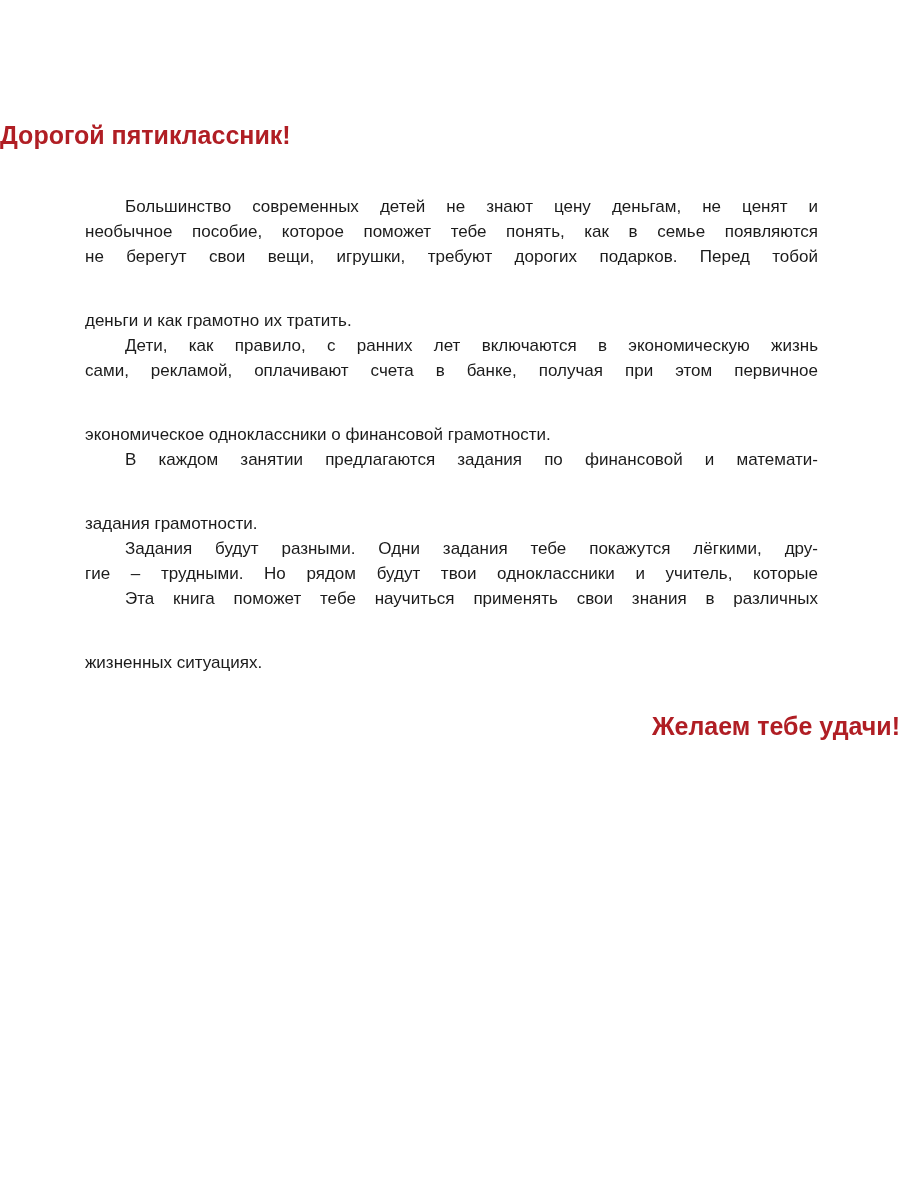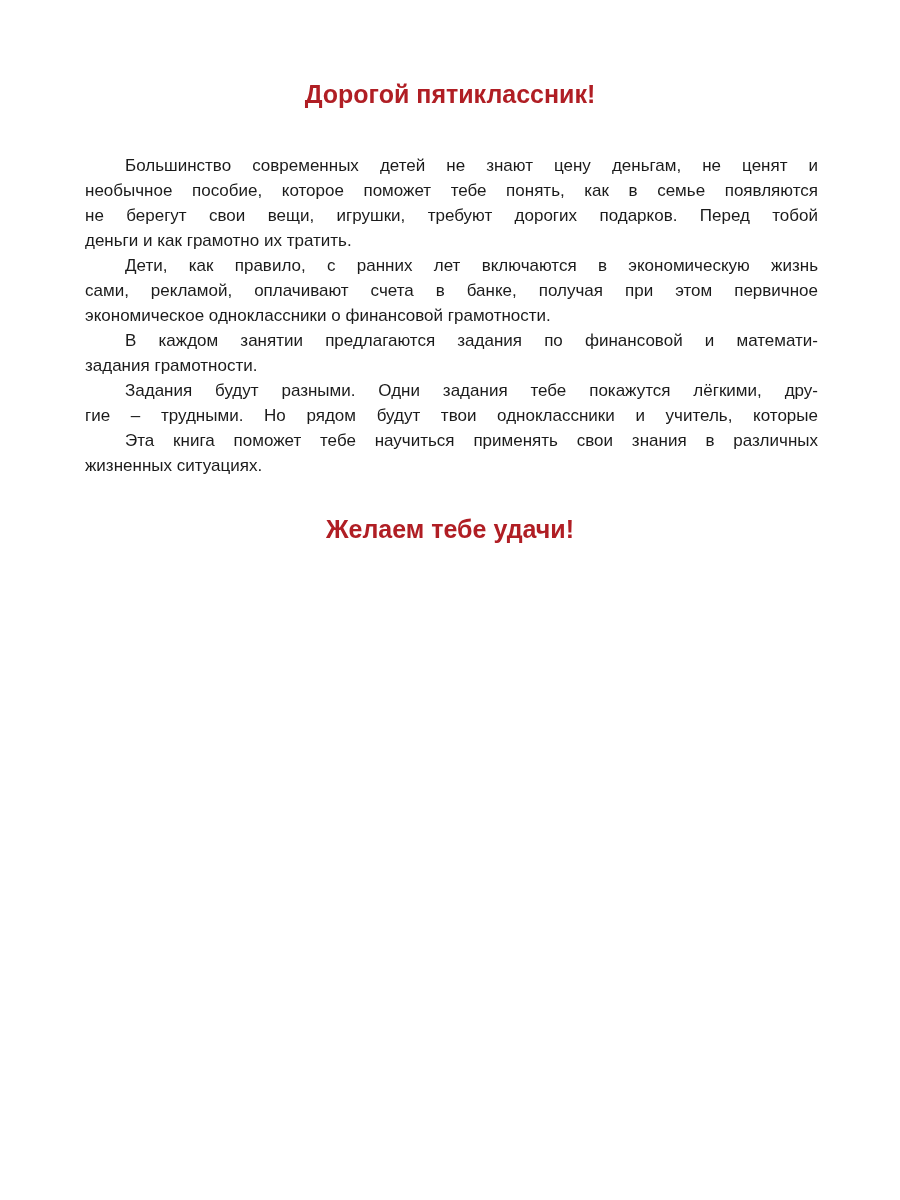--- a/index.html
+++ b/index.html
@@ -15,22 +15,22 @@
   }
   .page {
     width: 900px;
     height: 1200px;
     background: #ffffff;
     box-sizing: border-box;
     position: relative;
   }
   .heading {
     margin: 0;
-    padding-top: 79px;
-    text-align: center;
+    padding-top: 120px;
+    text-align: left;
     font-size: 25px;
     line-height: 30px;
     font-weight: bold;
     color: #b01e24;
   }
   .content {
     margin: 44px 82px 0 85px;
     font-size: 17px;
     line-height: 25px;
     color: #1b1b1b;
@@ -40,24 +40,25 @@
     text-align-last: justify;
     white-space: normal;
     hyphens: none;
   }
   .line.first {
     text-indent: 40px;
   }
   .line.last {
     text-align: right;
     text-align-last: left;
+    margin-top: 39px;
   }
   .closing {
     margin-top: 36px;
-    text-align: center;
+    text-align: right;
     font-size: 25px;
     line-height: 30px;
     font-weight: bold;
     color: #b01e24;
   }
 </style>
 </head>
 <body>
 
 <div class="page">

